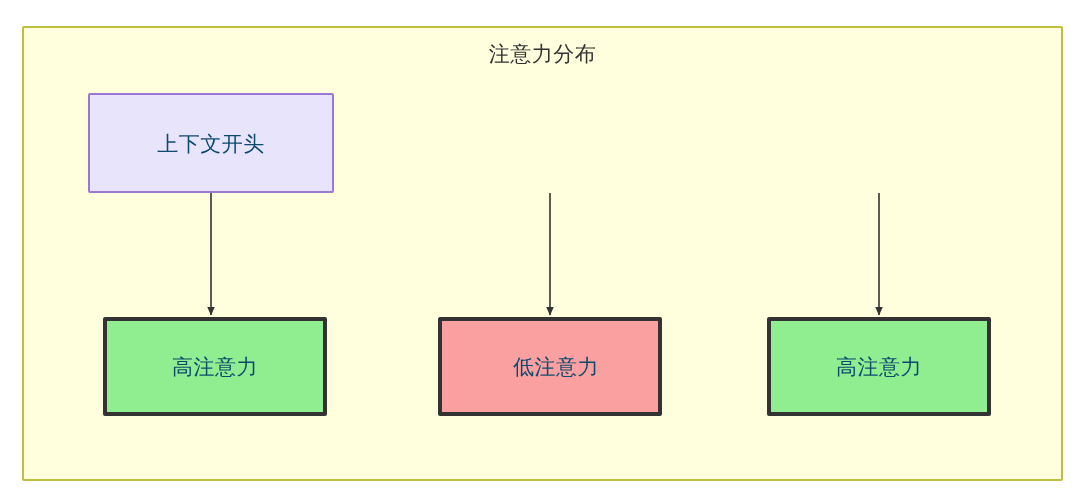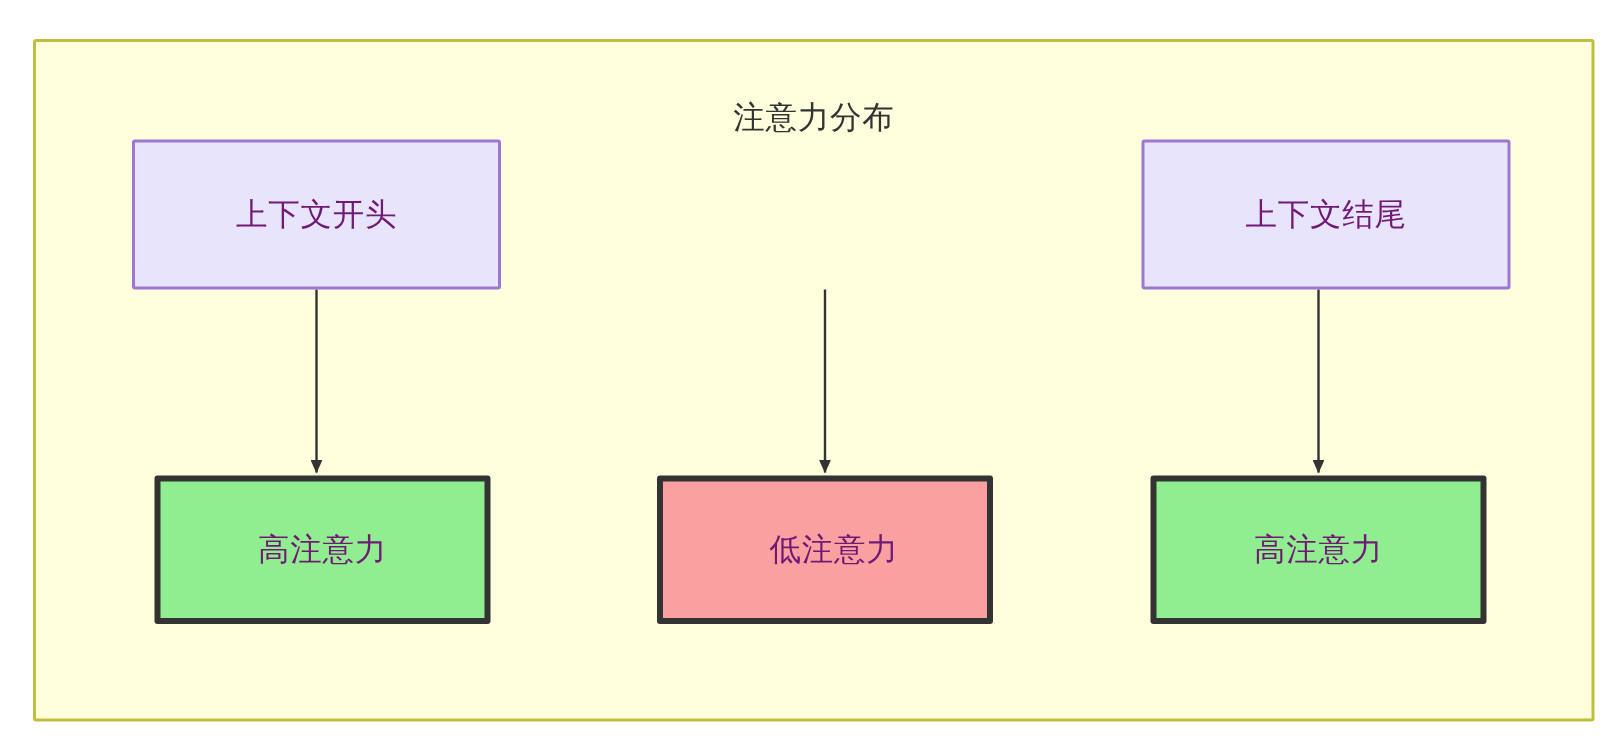--- a/index.html
+++ b/index.html
@@ -37,36 +37,35 @@
   .subgraph-title {
     position: absolute;
     left: 0;
     top: 12px;
     width: 100%;
     text-align: center;
     font-size: 21px;
     color: #333333;
     letter-spacing: 0.5px;
     white-space: nowrap;
-    margin-top: 24px;
   }
 
   
   .node {
     position: absolute;
     box-sizing: border-box;
     display: flex;
     align-items: center;
     justify-content: center;
     border-radius: 2px;
   }
 
   .node-label {
     font-size: 21px;
-    color: #701a75;
+    color: #0c4a6e;
     line-height: 1;
     white-space: nowrap;
     letter-spacing: 0.5px;
   }
 
   
   .node-context {
     background: #e8e4fb;
     border: 2px solid #9d78d2;
     width: 246px;
@@ -124,23 +123,20 @@
     <line x1="211" y1="193" x2="211" y2="315" stroke="#333333" stroke-width="1.6" marker-end="url(#arrowhead)"></line>
     <line x1="550" y1="193" x2="550" y2="315" stroke="#333333" stroke-width="1.6" marker-end="url(#arrowhead)"></line>
     <line x1="879" y1="193" x2="879" y2="315" stroke="#333333" stroke-width="1.6" marker-end="url(#arrowhead)"></line>
   </svg>
 
   <div class="node node-context col-1">
     <span class="node-label">上下文开头</span>
   </div>
 
 
-  <div class="node node-context col-3">
-    <span class="node-label">上下文结尾</span>
-  </div>
 
   <div class="node node-attention high col-1">
     <span class="node-label">高注意力</span>
   </div>
 
   <div class="node node-attention low col-2">
     <span class="node-label">低注意力</span>
   </div>
 
   <div class="node node-attention high col-3">

